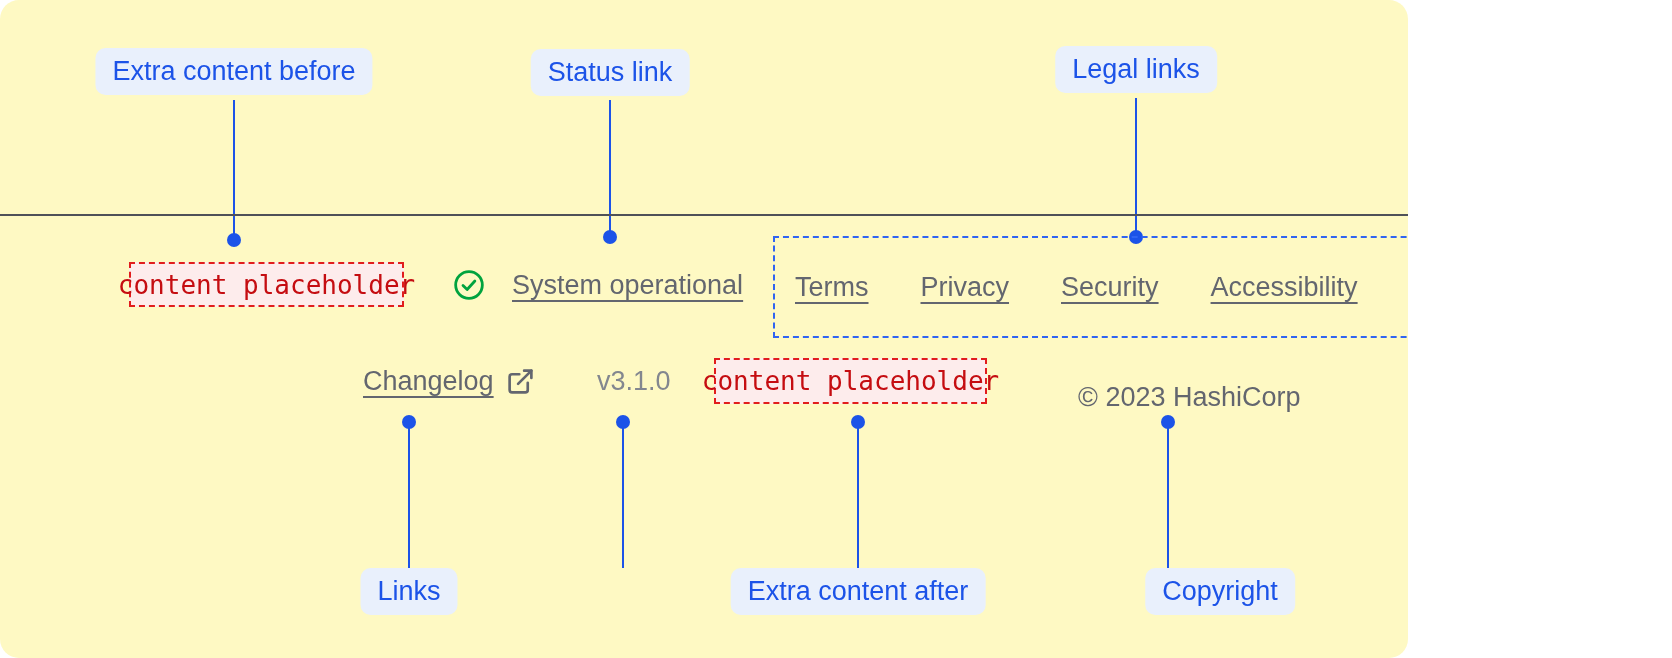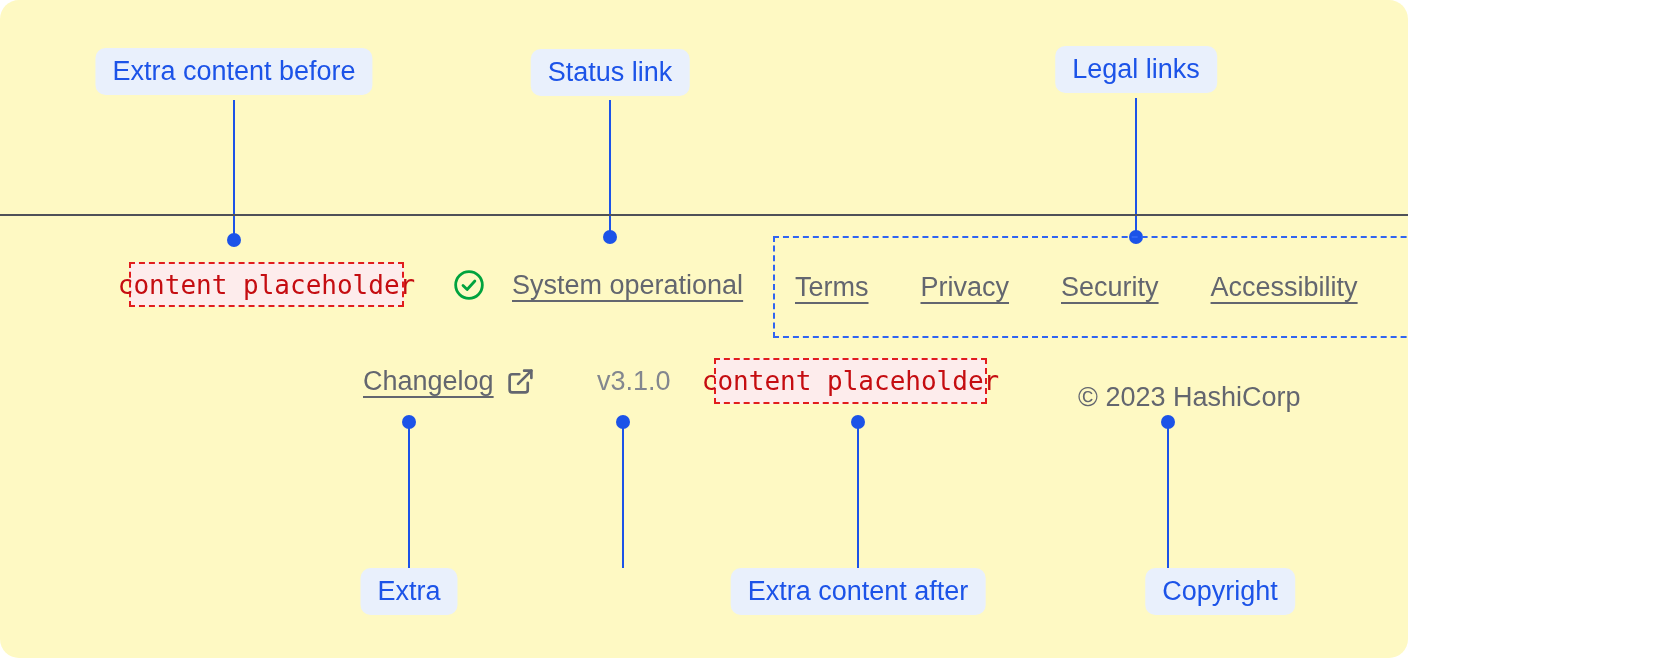--- a/index.html
+++ b/index.html
@@ -143,17 +143,17 @@
 
   <div class="dot" style="left:623px;top:422px;"></div>
   <div class="connector" style="left:623px;top:425px;height:143px;"></div>
 
   <div class="dot" style="left:858px;top:422px;"></div>
   <div class="connector" style="left:858px;top:425px;height:143px;"></div>
 
   <div class="dot" style="left:1168px;top:422px;"></div>
   <div class="connector" style="left:1168px;top:425px;height:143px;"></div>
 
-  <div class="pill" style="left:409px;top:568px;">Extra</div>
+  <div class="pill" style="left:409px;top:568px;">Links</div>
   <div class="pill" style="left:858px;top:568px;">Extra content after</div>
   <div class="pill" style="left:1220px;top:568px;">Copyright</div>
 
 </div>
 
 </body></html>

